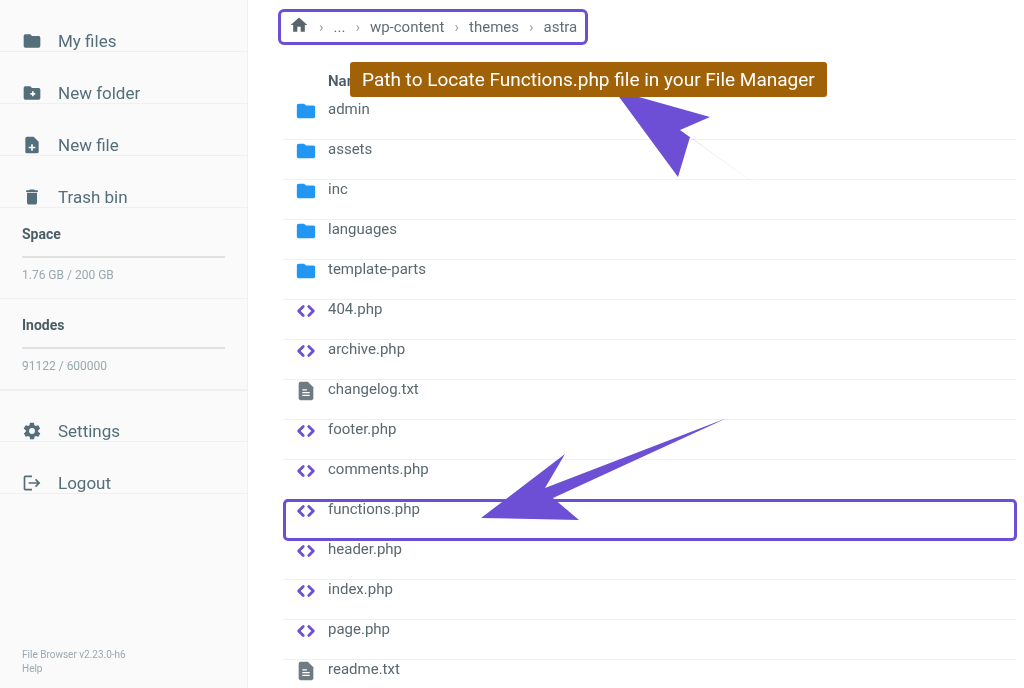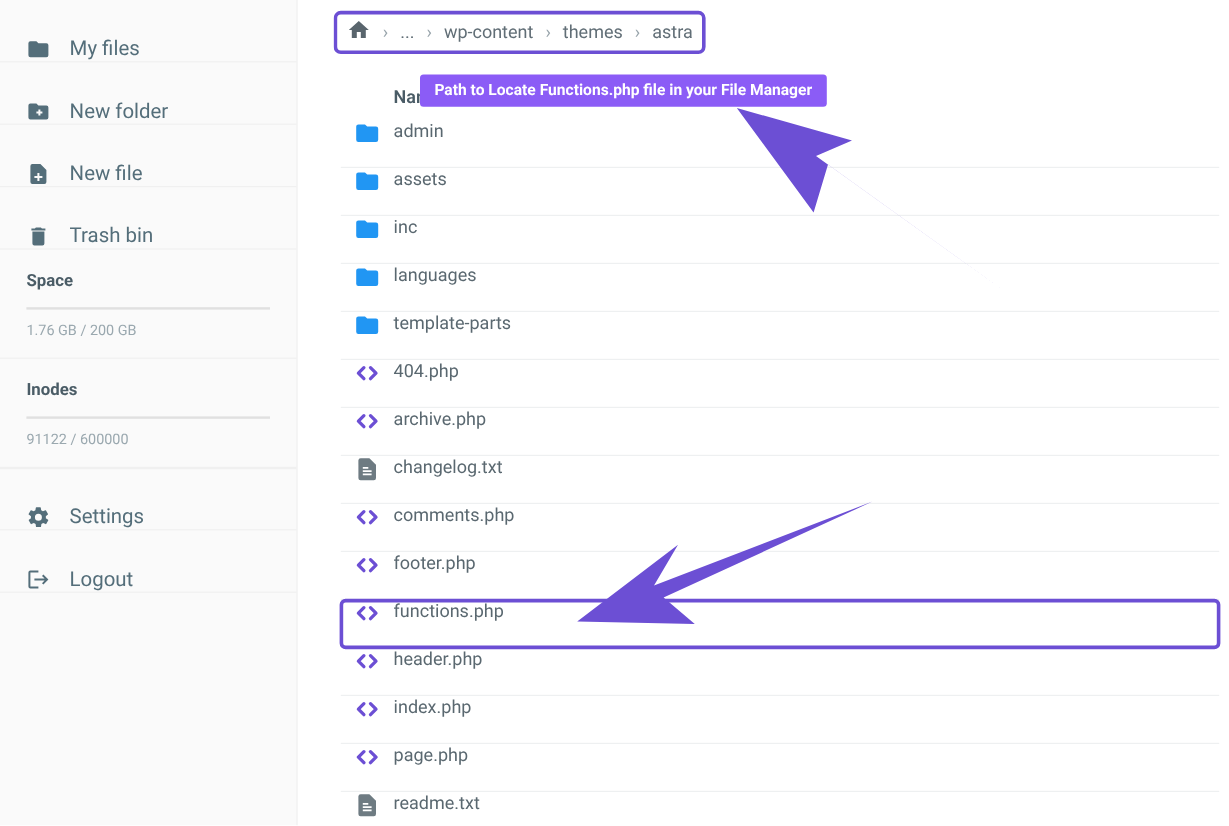--- a/index.html
+++ b/index.html
@@ -30,21 +30,21 @@
     .row { display:flex; height:40px; border-bottom:1px solid #eef0f1; cursor:pointer }
     .row .ic { width:44px; display:flex; justify-content:center }
     .row .ic svg { width:22px; height:22px }
     .row .fn { font-size:15px; color:#5a6870 }
     .row.hl { outline:3px solid #6c4fd4; outline-offset:-2px; border-radius:4px }
 
     .folder { fill:#2196f3 }
     .code { fill:none; stroke:#6c4fd4; stroke-width:3; stroke-linecap:round; stroke-linejoin:round }
     .doc { fill:#6e7b82 }
 
-    .banner { position:absolute; left:350px; top:62px; background:#8b5cf6; color:#fff; font-size:13px; font-weight:700; padding:6px 12px; border-radius:3px; z-index:5 }
+    .banner { position:absolute; left:350px; top:62px; background:#a16207; color:#fff; font-size:19px; font-weight:400; padding:6px 12px; border-radius:3px; z-index:5 }
 
     .arrow { position:absolute; z-index:4 }
   </style>
 </head>
 <body>
 
 <aside class="sidebar">
   <div class="sb-item">
     <span class="ico">
         <svg viewBox="0 0 24 24">
@@ -99,20 +99,24 @@
   </div>
   <div class="sb-item">
     <span class="ico">
         <svg viewBox="0 0 24 24">
           <path fill="#546e7a" d="M17 7l-1.4 1.4L18.2 11H8v2h10.2l-2.6 2.6L17 17l5-5-5-5zM4 5h8V3H4a2 2 0 0 0-2 2v14a2 2 0 0 0 2 2h8v-2H4V5z"></path>
         </svg>
       </span>
     <span class="lbl">Logout</span>
   </div>
 
+  <div class="footer">
+    <div>File Browser v2.23.0-h6</div>
+    <div>Help</div>
+  </div>
 </aside>
 
 <main class="main">
   <nav class="crumbs">
     <div class="crumb-box">
       <span><svg class="home-ic" viewBox="0 0 24 24">
             <path d="M10 20v-6h4v6h5v-8h3L12 3 2 12h3v8z"></path>
           </svg></span>
       <span class="sep">›</span>
       <span class="seg">...</span>
@@ -192,29 +196,29 @@
           </svg>
         </span>
         <span class="fn">changelog.txt</span>
       </div>
       <div class="row">
         <span class="ic">
           <svg viewBox="0 0 24 24">
             <path class="code" d="M9 7l-5 5 5 5M15 7l5 5-5 5"></path>
           </svg>
         </span>
+        <span class="fn">footer.php</span>
+      </div>
+      <div class="row">
+        <span class="ic">
+          <svg viewBox="0 0 24 24">
+            <path class="code" d="M9 7l-5 5 5 5M15 7l5 5-5 5"></path>
+          </svg>
+        </span>
         <span class="fn">comments.php</span>
-      </div>
-      <div class="row">
-        <span class="ic">
-          <svg viewBox="0 0 24 24">
-            <path class="code" d="M9 7l-5 5 5 5M15 7l5 5-5 5"></path>
-          </svg>
-        </span>
-        <span class="fn">footer.php</span>
       </div>
       <div class="row hl">
         <span class="ic">
           <svg viewBox="0 0 24 24">
             <path class="code" d="M9 7l-5 5 5 5M15 7l5 5-5 5"></path>
           </svg>
         </span>
         <span class="fn">functions.php</span>
       </div>
       <div class="row">

